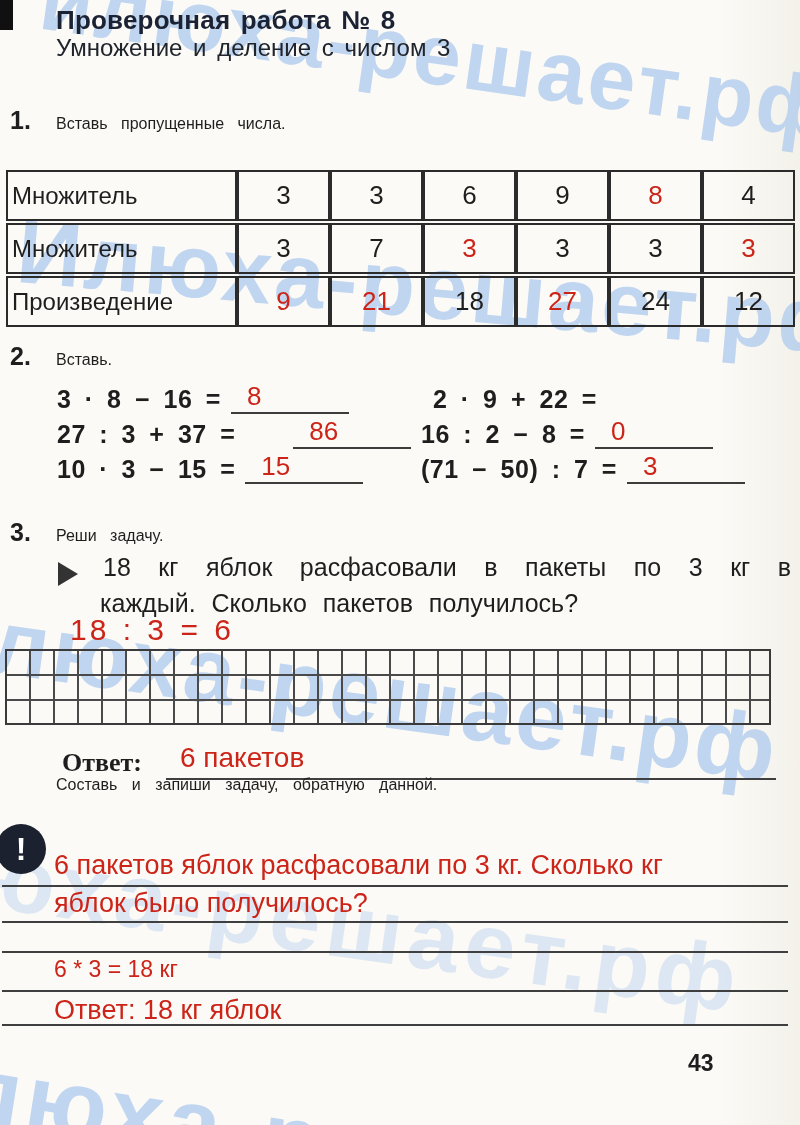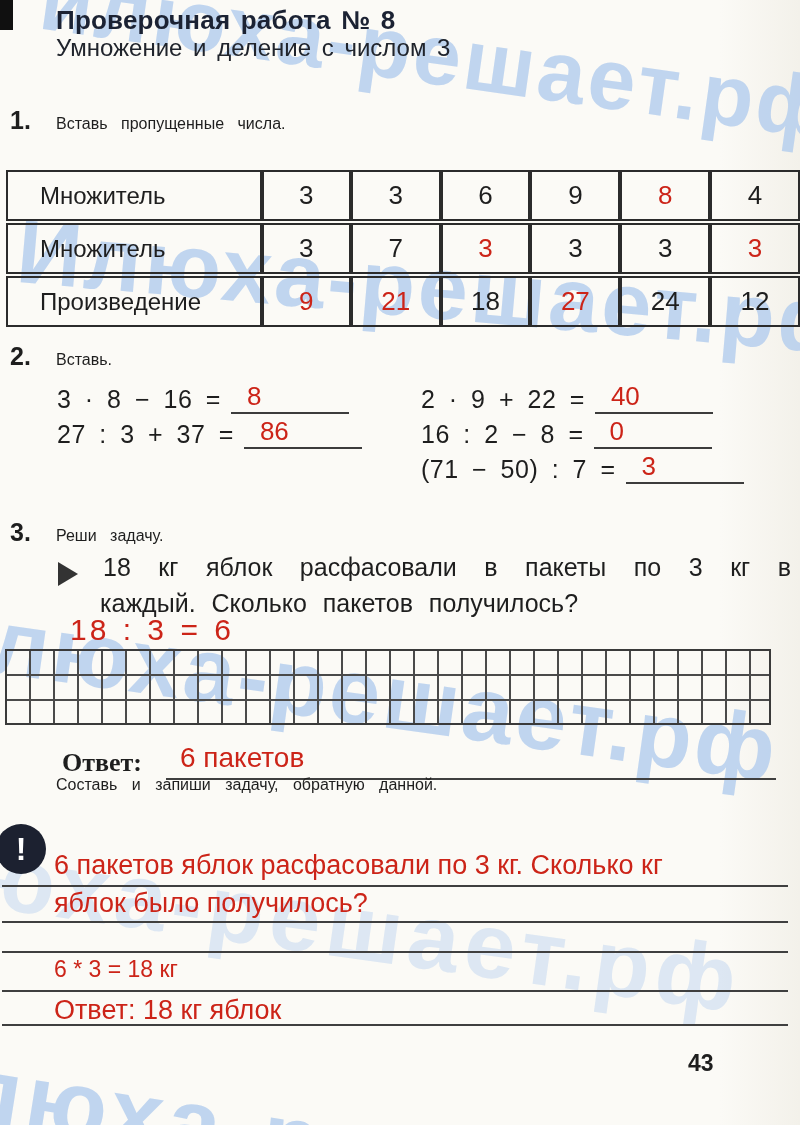--- a/index.html
+++ b/index.html
@@ -22,26 +22,26 @@
   .content{position:absolute;inset:0;z-index:2;}
   .scan-artifact{position:absolute;background:#101010;}
   .title{font-weight:bold;font-size:26px;color:#1b2233;letter-spacing:0.2px;word-spacing:3px;white-space:nowrap;}
   .subtitle{font-size:24px;color:#20242c;word-spacing:4px;white-space:nowrap;}
   .task-head{display:flex;align-items:baseline;white-space:nowrap;}
   .task-num{font-weight:bold;font-size:25px;width:46px;}
   .task-instr{font-size:16px;word-spacing:9px;}
   
   table.t1{border-collapse:separate;border-spacing:0 2px;background:transparent;}
   table.t1 td{border:2px solid #2b2b2b;height:45px;background:transparent;}
-  td.cell-label{width:222px;padding-left:32px;font-size:24px;margin-top:8px;}
+  td.cell-label{width:222px;padding-left:4px;font-size:24px;margin-top:8px;}
   td.cell-num{width:87px;text-align:center;font-size:26px;}
   .red{color:#cc2418;}
   
   .expr-row{position:absolute;display:flex;align-items:flex-end;height:38px;}
-  .expr-text{font-size:25px;word-spacing:6px;letter-spacing:0.5px;white-space:nowrap;}
+  .expr-text{font-size:25px;word-spacing:6px;letter-spacing:0.5px;white-space:nowrap;font-weight:bold;}
   .ans-slot{
     width:118px;margin-left:10px;border-bottom:2px solid #3c3c3c;
     height:38px;display:flex;align-items:flex-end;padding-left:16px;box-sizing:border-box;
   }
   .ans-slot .ans{color:#cc2418;font-size:26px;line-height:1;transform:translateY(-3px);}
   
   .tri{
     width:0;height:0;border-top:12px solid transparent;border-bottom:12px solid transparent;
     border-left:20px solid #333;
   }
@@ -124,31 +124,34 @@
       <span class="task-num">2.</span>
       <span class="task-instr">Вставь.</span>
     </div>
 
     <div class="expr-row" style="left:57px;top:376px;">
       <span class="expr-text">3 · 8 − 16 =</span>
       <span class="ans-slot">
           <span class="ans">8</span>
         </span>
     </div>
-    <div class="expr-row" style="left:57px;top:411px;">
+    <div class="expr-row" style="left:57px;top:411px;gap:48px;">
       <span class="expr-text">27 : 3 + 37 =</span>
       <span class="ans-slot">
           <span class="ans">86</span>
         </span>
     </div>
-    <div class="expr-row" style="left:421px;top:376px;">
+    <div class="expr-row" style="left:57px;top:446px;">
+      <span class="expr-text">10 · 3 − 15 =</span>
+      <span class="ans-slot">
+          <span class="ans">15</span>
+        </span>
+    </div>
+    <div class="expr-row" style="left:433px;top:376px;">
       <span class="expr-text">2 · 9 + 22 =</span>
-      <span class="ans-slot">
-          <span class="ans">40</span>
-        </span>
     </div>
     <div class="expr-row" style="left:421px;top:411px;">
       <span class="expr-text">16 : 2 − 8 =</span>
       <span class="ans-slot">
           <span class="ans">0</span>
         </span>
     </div>
     <div class="expr-row" style="left:421px;top:446px;">
       <span class="expr-text">(71 − 50) : 7 =</span>
       <span class="ans-slot">

